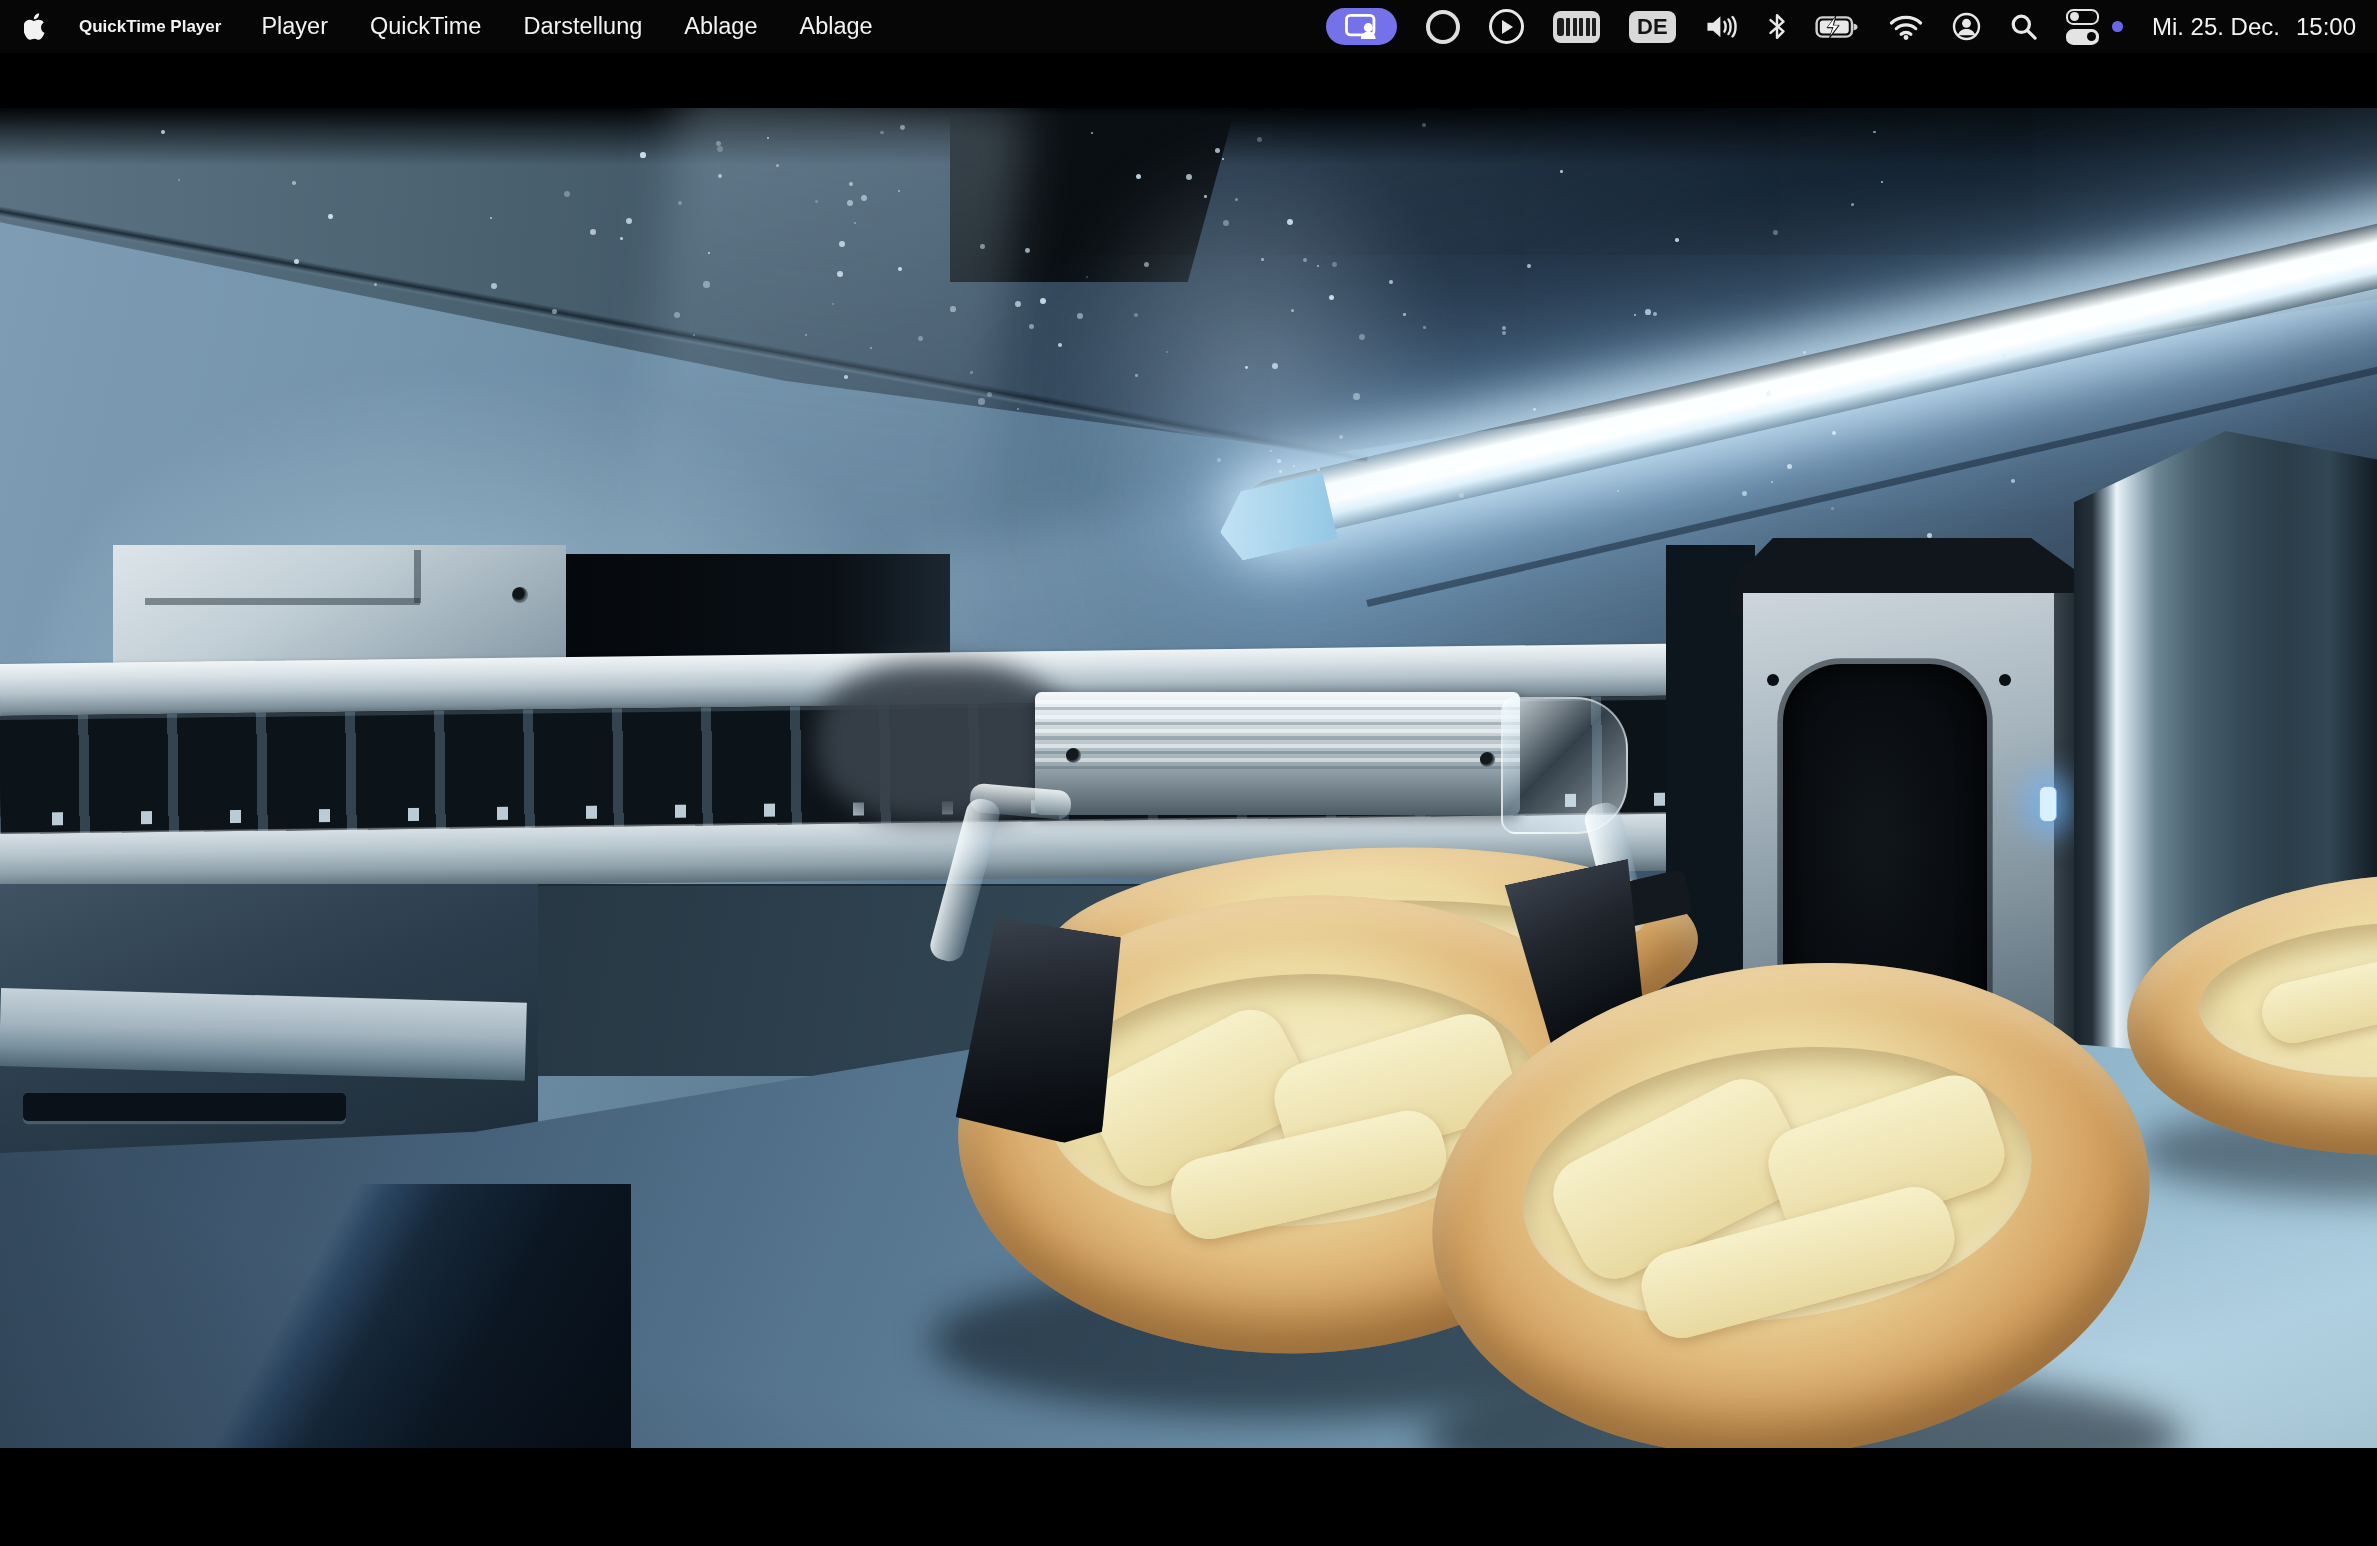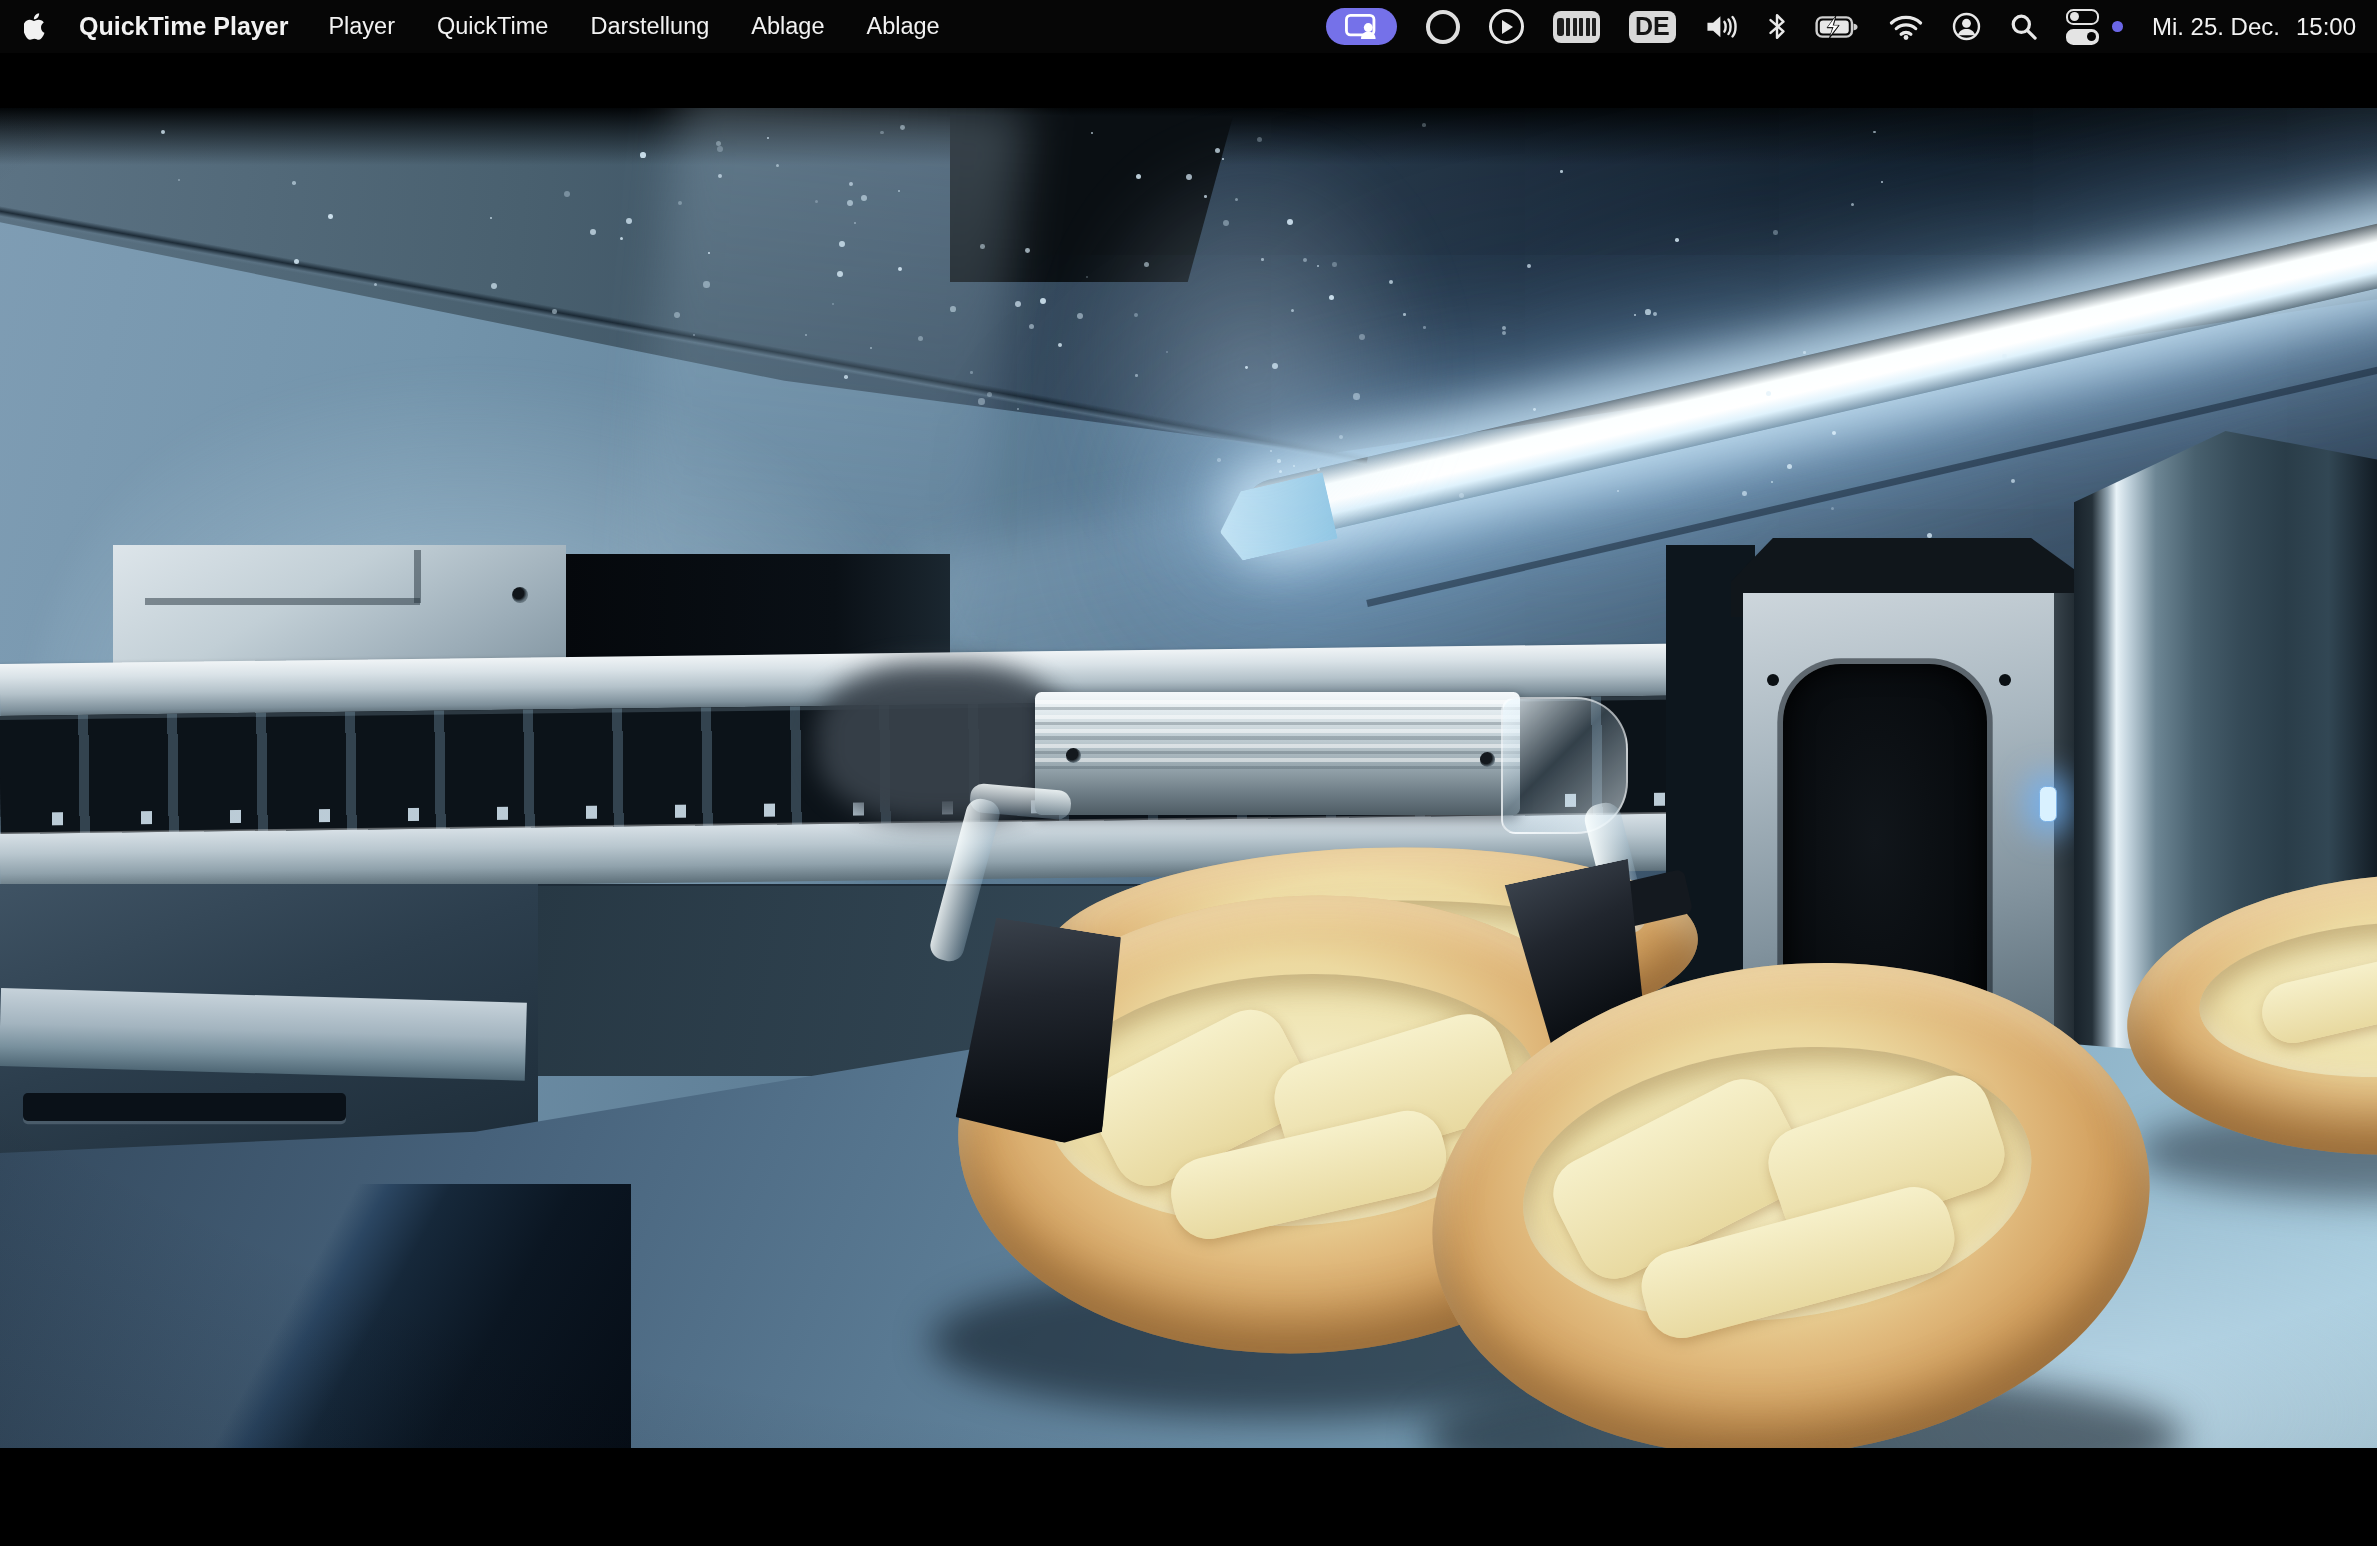--- a/index.html
+++ b/index.html
@@ -4,37 +4,37 @@
 <style>
   html,body{margin:0;padding:0;background:#000;}
   #screen{position:relative;width:2377px;height:1546px;overflow:hidden;background:#000;
           font-family:"Liberation Sans","DejaVu Sans",sans-serif;}
 
   
   #menubar{position:absolute;left:0;top:0;width:2377px;height:53px;background:#060606;
            display:flex;align-items:center;color:#f2f2f2;z-index:50;}
   .mb-left{display:flex;align-items:center;gap:0;padding-left:24px;}
   .apple{width:24px;height:29px;display:flex;align-items:center;margin-right:31px;}
-  .mb-app{font-size:25px;font-weight:700;margin-right:40px;white-space:nowrap;}
+  .mb-app{font-size:17px;font-weight:700;margin-right:40px;white-space:nowrap;}
   .mb-item{font-size:23.5px;font-weight:400;margin-right:42px;white-space:nowrap;}
   .mb-right{margin-left:auto;display:flex;align-items:center;gap:29px;padding-right:21px;}
   .pill-share{width:71px;height:37px;border-radius:19.4px;background:#7571e9;display:flex;
               align-items:center;justify-content:center;}
   .icn{display:flex;align-items:center;justify-content:center;}
   .circ-icon{width:26px;height:26px;border:4px solid #dedede;border-radius:50%;}
   .play-icon{width:29px;height:29px;border:3.2px solid #e8e8e8;border-radius:50%;display:flex;
              align-items:center;justify-content:center;}
   .play-icon i{display:block;width:0;height:0;border-left:11.3px solid #e8e8e8;
                border-top:7.3px solid transparent;border-bottom:7.3px solid transparent;margin-left:3.2px;}
   .kbd-badge{width:47px;height:32px;background:#d9d9d9;border-radius:8px;display:flex;
              align-items:center;justify-content:center;gap:2.4px;}
   .kbd-badge i{display:block;width:4px;height:18px;background:#1d1d1d;border-radius:0.8px;}
   .kbd-badge i.fat{width:7.3px;border-radius:2.4px;}
   .de-badge{width:47px;height:32px;background:#d9d9d9;border-radius:8px;color:#141414;
-            font-size:25px;font-weight:700;display:flex;align-items:center;justify-content:center;}
+            font-size:22px;font-weight:700;display:flex;align-items:center;justify-content:center;}
   .cc-icon{display:flex;flex-direction:column;gap:4px;}
   .cc-icon .p1{width:29px;height:12px;border:2.4px solid #e4e4e4;border-radius:7.3px;position:relative;}
   .cc-icon .p1 i{position:absolute;left:1.6px;top:1.6px;width:9px;height:9px;background:#e4e4e4;border-radius:50%;}
   .cc-icon .p2{width:29px;height:12px;background:#e4e4e4;border:2.4px solid #e4e4e4;border-radius:7.3px;position:relative;}
   .cc-icon .p2 i{position:absolute;right:1.6px;top:1.6px;width:9px;height:9px;background:#060606;border-radius:50%;}
   .notif-dot{width:10.5px;height:10.5px;border-radius:50%;background:#6b66e6;margin-left:-16px;}
   .clock{font-size:24px;font-weight:400;display:flex;gap:16px;white-space:nowrap;}
 
   
   #titlebar{position:absolute;left:0;top:53px;width:2377px;height:55px;background:#2b2b2b;

